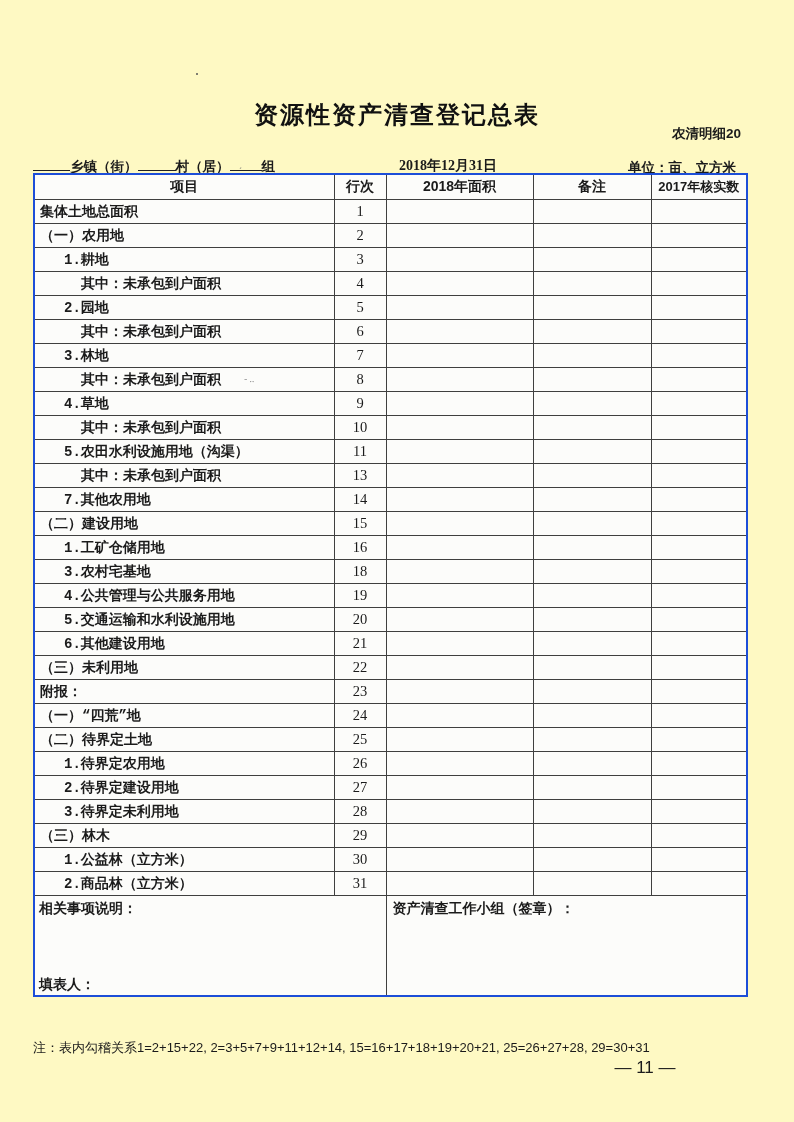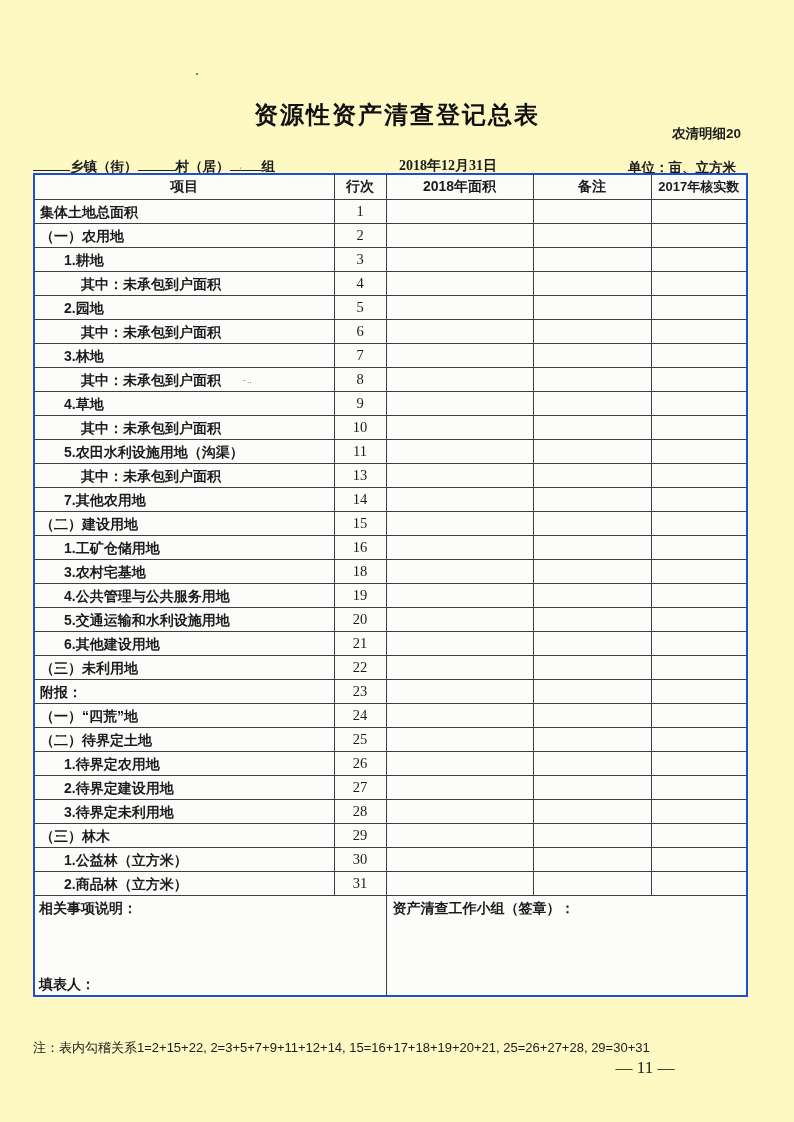--- a/index.html
+++ b/index.html
@@ -52,21 +52,21 @@
   table.main,table.main td,table.main th{
     border:1px solid #3f3f3f;
   }
   table.main{border:2px solid #1d4ed8;}
   th{
     height:24px;padding:0;font-size:14px;font-weight:bold;
     text-align:center;white-space:nowrap;overflow:hidden;
   }
   th.c-verified{font-size:13px;}
   td{height:23px;padding:0;font-size:14px;line-height:1;overflow:hidden;}
-  td.c-label{font-weight:bold;white-space:nowrap;}
+  td.c-label{font-weight:bold;white-space:nowrap;font-family:Liberation Mono, monospace;}
   td.c-label.indent-0{padding-left:5px;}
   td.c-label.indent-1{padding-left:29px;}
   td.c-label.indent-2{padding-left:46px;}
   td.c-line{
     text-align:center;font-family:"Liberation Serif",serif;
     font-size:14.5px;
   }
   .artifact{
     font-size:9px;color:#8a8a8a;font-weight:normal;
     margin-left:22px;letter-spacing:1px;vertical-align:2px;
@@ -76,21 +76,21 @@
   td.foot-left .preparer{position:absolute;left:4px;bottom:4px;}
   td.foot-right{padding:5px 6px;}
   
   .note-line{
     position:absolute;left:33px;top:1039px;
     font-size:13px;font-weight:normal;white-space:nowrap;
   }
   .page-number{
     position:absolute;left:600px;top:1058px;width:90px;
     text-align:center;
-    font-family:Liberation Serif, serif;font-size:17px;
+    font-family:Liberation Sans, sans-serif;font-size:17px;
   }
   .scan-dot{
     position:absolute;left:196px;top:73px;width:2px;height:2px;
     background:#555;border-radius:50%;
   }
 </style>
 </head>
 <body>
 
 <div class="page">

